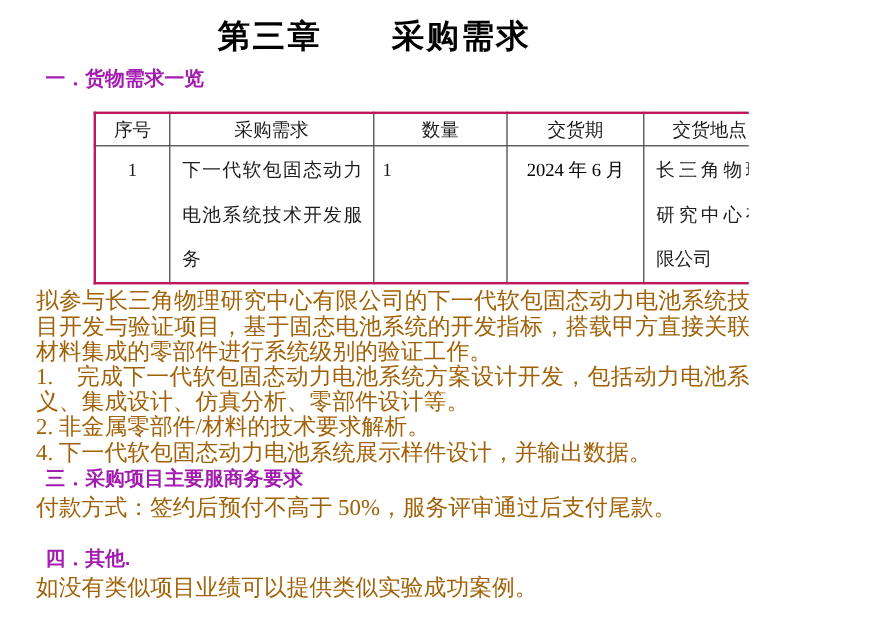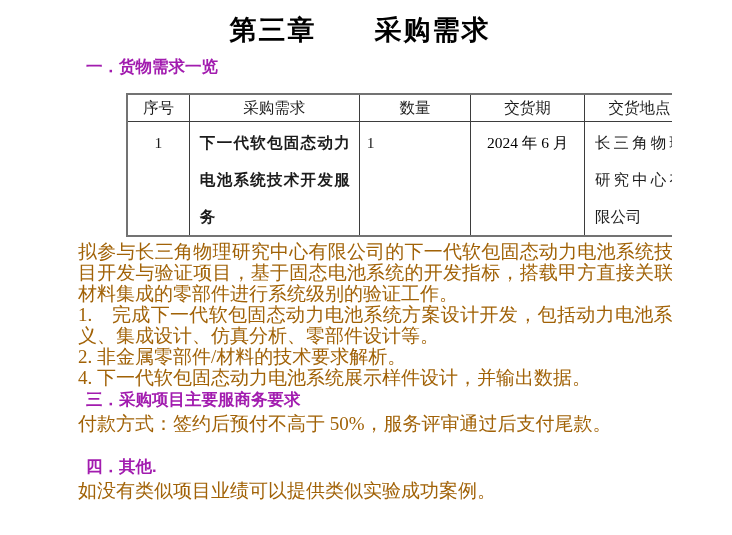--- a/index.html
+++ b/index.html
@@ -8,21 +8,20 @@
     background: #ffffff;
   }
   .page {
     position: relative;
     width: 624px;
     height: 535px;
     background: #ffffff;
     overflow: hidden;
     color: #1c1c1c;
     font-family: "Liberation Serif", serif;
-    margin-left: 48px;
   }
   .chapter-title {
     margin: 13px 0 0 0;
     text-align: center;
     font-size: 27px;
     line-height: 34px;
     font-weight: bold;
     font-family: "Liberation Sans", sans-serif;
     letter-spacing: 2px;
     color: #000000;
@@ -43,42 +42,42 @@
   .goods-table {
     margin: 16px 0 0 78px;
     border-collapse: collapse;
     table-layout: fixed;
     width: 570px;
     font-size: 15.5px;
   }
   .goods-table, .goods-table th, .goods-table td {
     border: 1px solid #3d3d3d;
   }
-  .goods-table { border: 2px solid #737373; }
+  .goods-table { border: 2px solid #be185d; }
   .goods-table th {
     height: 26px;
     font-weight: normal;
     text-align: center;
     vertical-align: middle;
     padding: 0;
     color: #1c1c1c;
   }
   .goods-table td {
     height: 104px;
     vertical-align: top;
     padding: 2px 0 0 0;
     line-height: 37px;
   }
   .col-seq { width: 62px; }
   .col-name { width: 169px; }
   .col-qty { width: 111px; }
   .col-date { width: 113px; }
   .col-place { width: 110px; }
   .cell-seq { text-align: center; }
-  .cell-name { padding: 2px 9px 0 10px !important; text-align: justify; font-weight: bold; }
+  .cell-name { padding: 2px 9px 0 10px !important; text-align: justify; }
   .cell-qty { padding: 2px 0 0 7px !important; }
   .cell-date { text-align: center; }
   .cell-place { padding: 2px 9px 0 10px !important; text-align: justify; }
 
   .body-text {
     margin: 0 30px 0 30px;
     width: 672px;
     font-size: 19px;
     line-height: 21px;
     text-align: justify;

